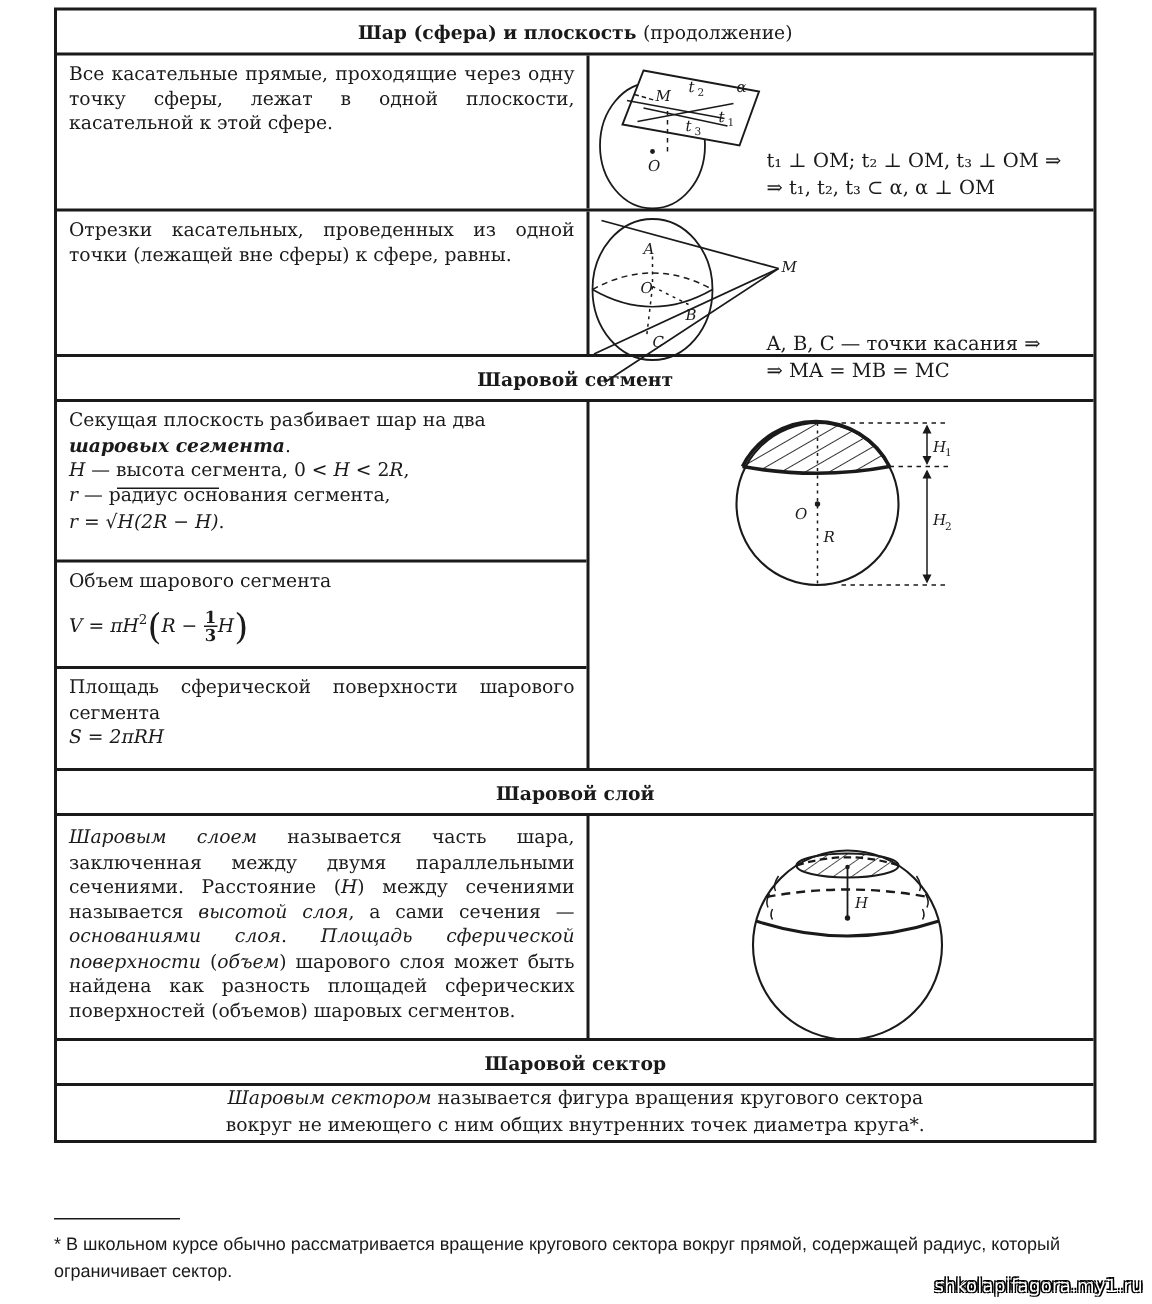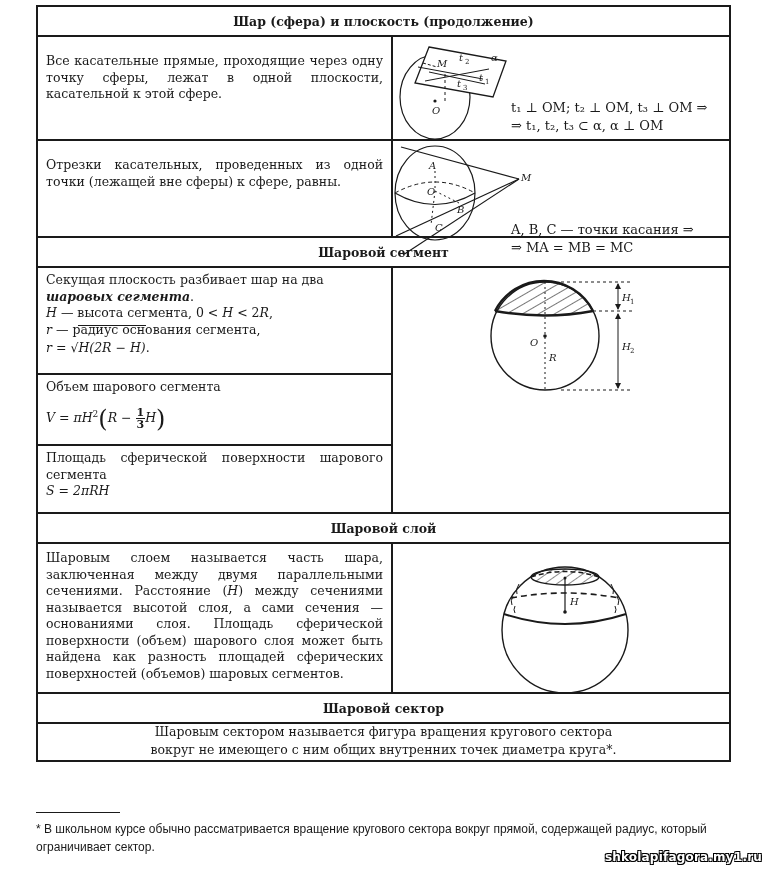--- a/index.html
+++ b/index.html
@@ -31,43 +31,43 @@
     .sec-head {
       height: 30px;
       display: flex;
       align-items: center;
       justify-content: center;
       font-size: 12.5px;
       font-weight: bold;
       border-bottom: 2px solid #1a1a1a;
       box-sizing: border-box;
     }
-    .sec-head .normal { font-weight: bold; }
+    .sec-head .normal { font-weight: normal; }
     .row {
       display: flex;
       border-bottom: 2px solid #1a1a1a;
       box-sizing: border-box;
     }
     .row:last-child { border-bottom: none; }
     .cell-l {
       width: 355px;
       box-sizing: border-box;
       border-right: 2px solid #1a1a1a;
-      padding: 16px 8px;
+      padding: 4px 8px;
       font-size: 12.5px;
       line-height: 16.5px;
     }
     .cell-r {
       flex: 1;
       position: relative;
       box-sizing: border-box;
     }
     .justify { text-align: justify; }
     .b { font-weight: normal; }
-    .i { }
+    .i { font-style: italic; }
     .bi { font-style: italic; font-weight: bold; }
     .math {
       font-style: italic;
       font-family: "DejaVu Serif", "Liberation Serif", serif;
     }
     .formula-r {
       position: absolute;
       font-size: 13px;
       line-height: 17px;
     }
@@ -115,21 +115,21 @@
       width: 720px;
       font-size: 12px;
       line-height: 18px;
       font-family: "Liberation Sans", "DejaVu Sans", sans-serif;
     }
     .watermark {
       position: absolute;
       right: 6px;
       bottom: 5px;
       font-family: "DejaVu Sans", sans-serif;
-      font-weight: bold;
+      font-weight: normal;
       font-size: 12px;
       color: #ffffff;
       text-shadow: -1px -1px 0 #000, 1px -1px 0 #000, -1px 1px 0 #000, 1px 1px 0 #000;
       letter-spacing: 0.2px;
     }
     svg { position: absolute; overflow: visible; }
     svg text { font-family: "DejaVu Serif", serif; font-style: italic; font-size: 10px; fill: #1a1a1a; }
   </style>
 </head>
 <body>

